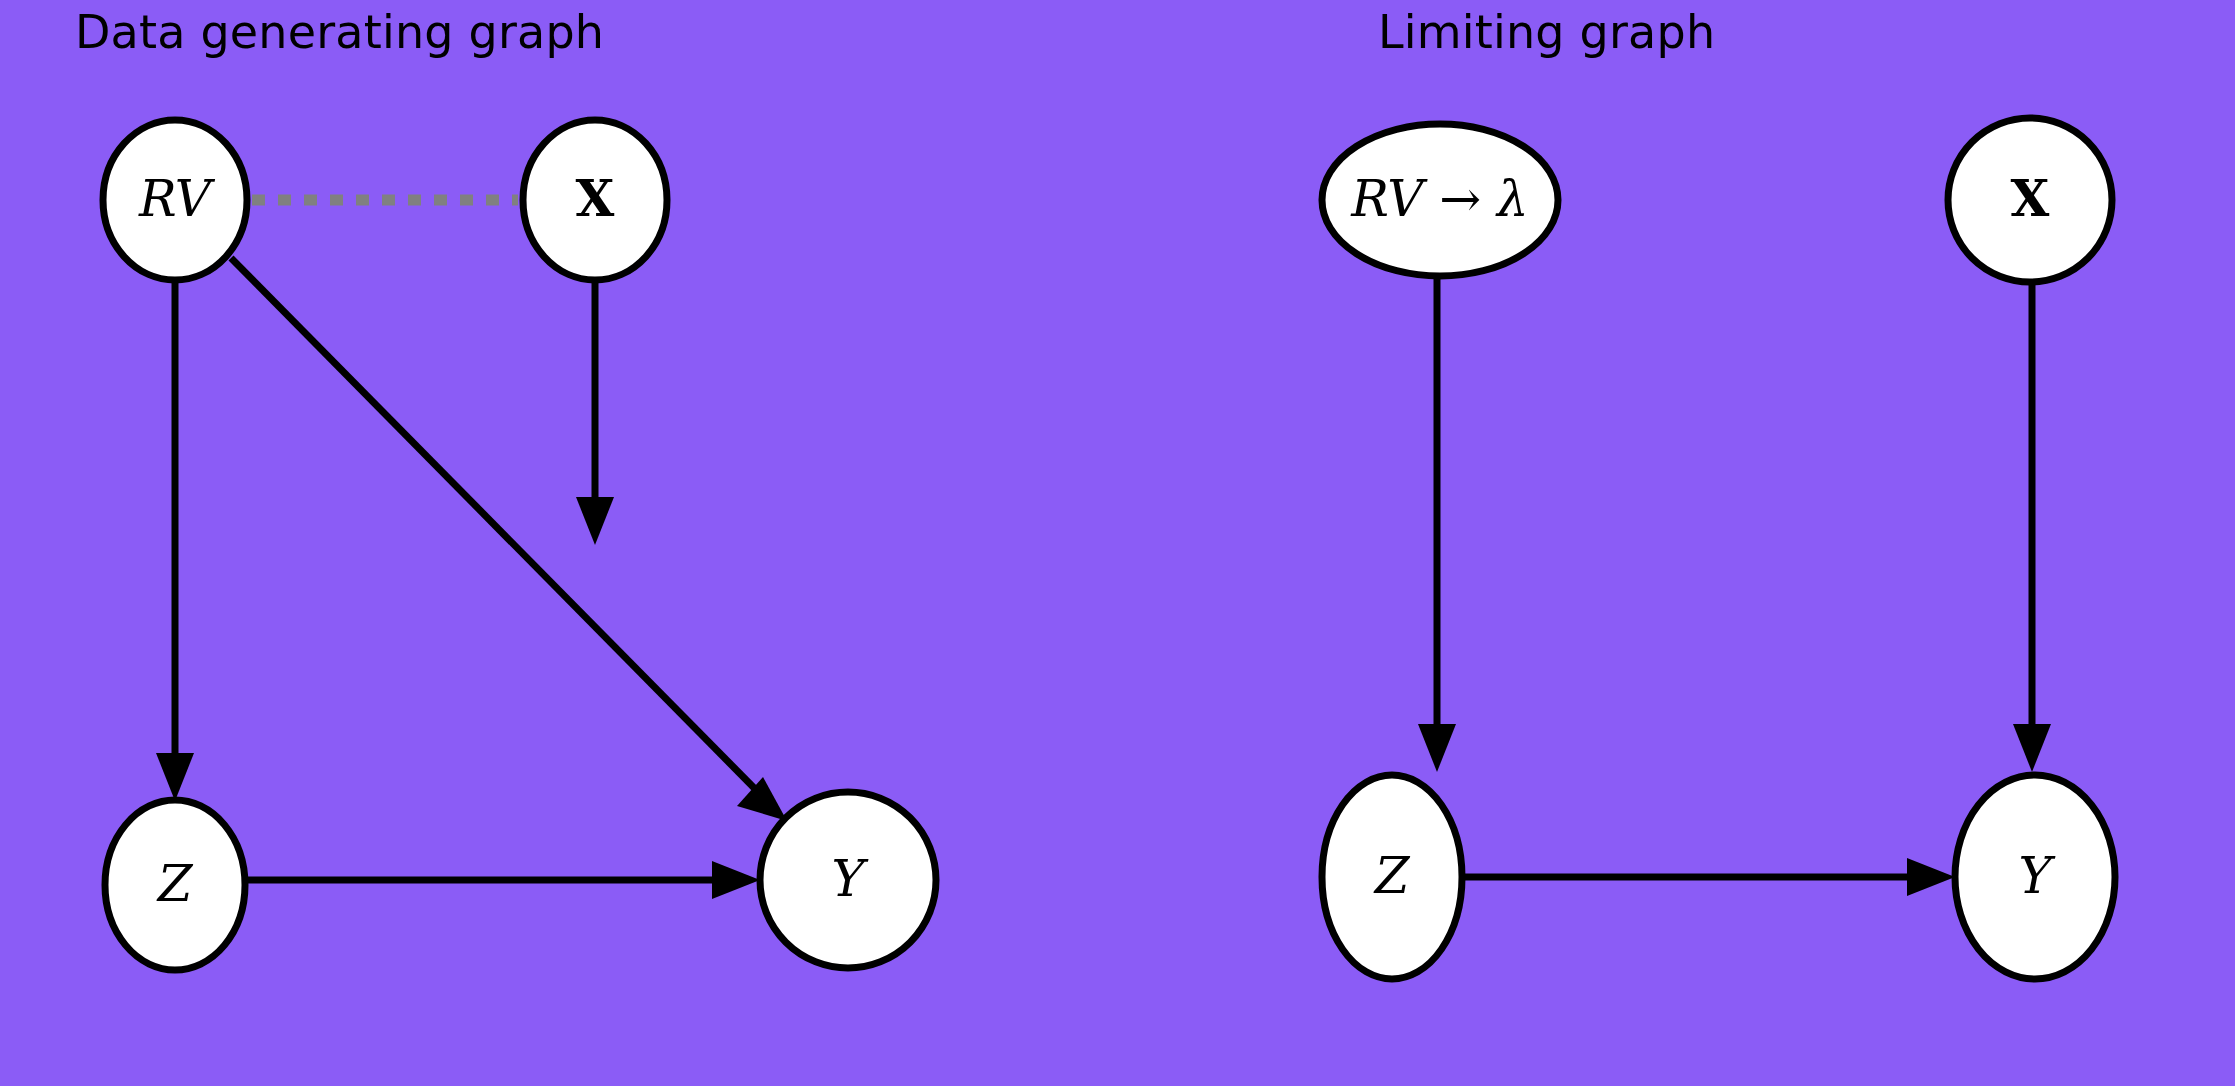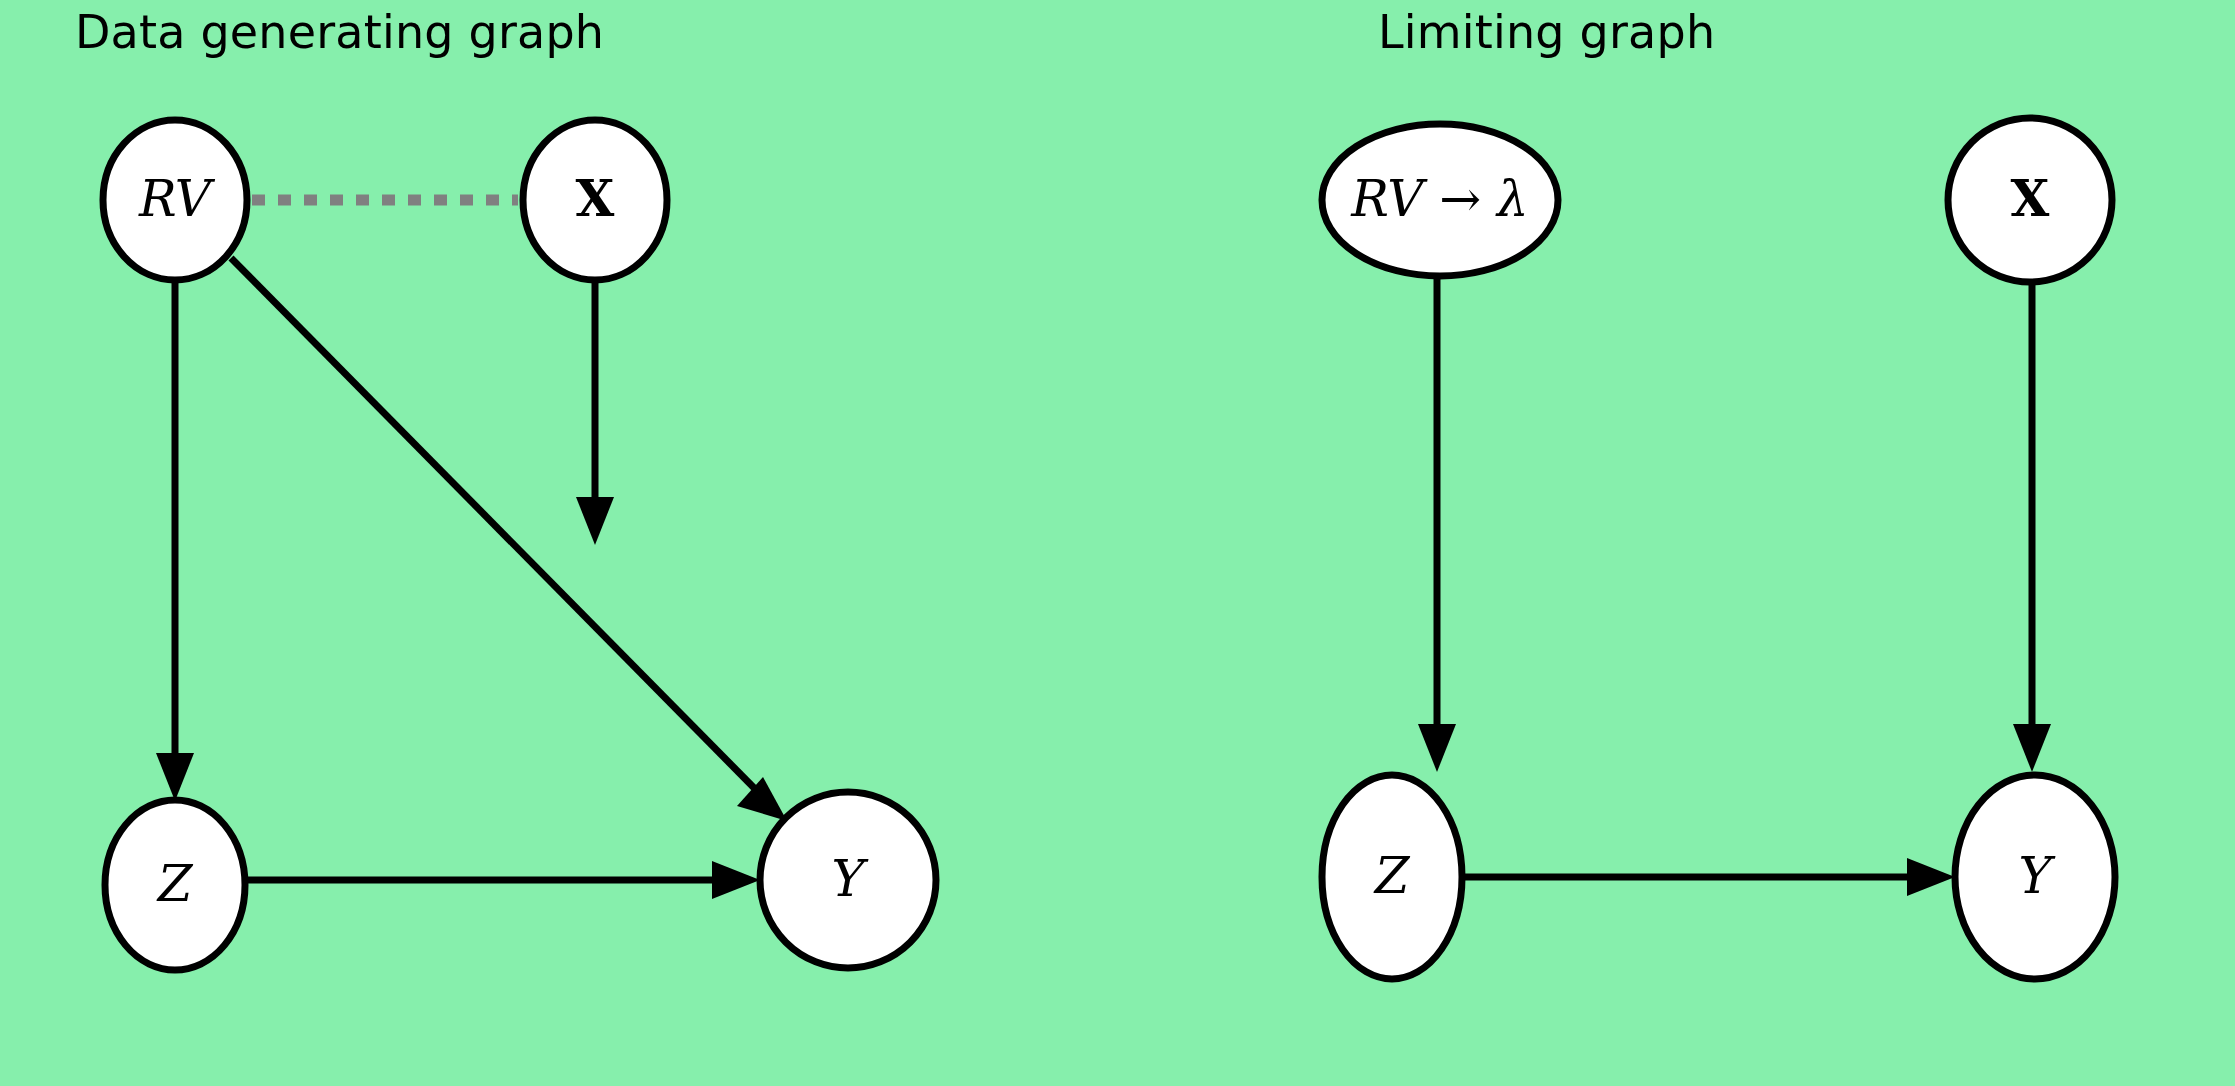--- a/index.html
+++ b/index.html
@@ -8,21 +8,21 @@
     padding: 0;
     background: #ffffff;
   }
   body {
     font-family: "DejaVu Sans", sans-serif;
   }
   #page {
     position: relative;
     width: 2235px;
     height: 1086px;
-    background: #86efac;
+    background: #8b5cf6;
     overflow: hidden;
   }
   #figure-svg {
     position: absolute;
     left: 0;
     top: 0;
     width: 2235px;
     height: 1086px;
     display: block;
   }

